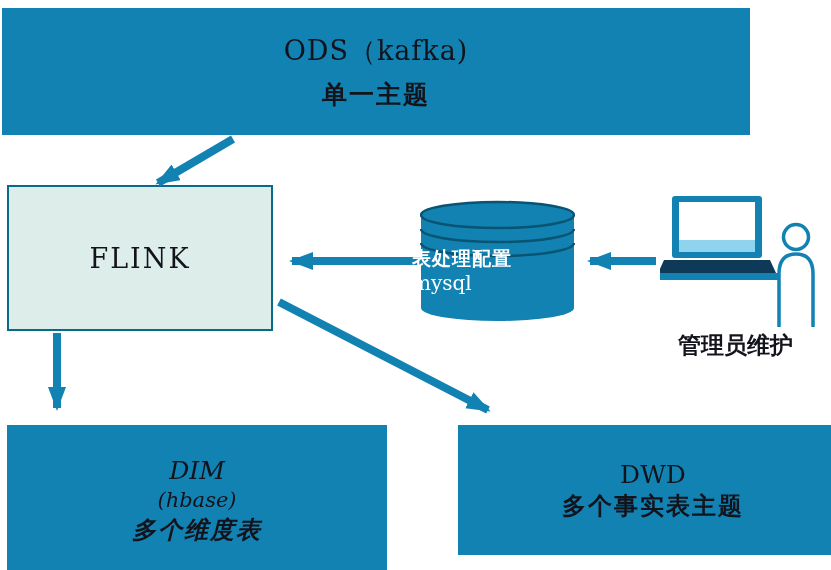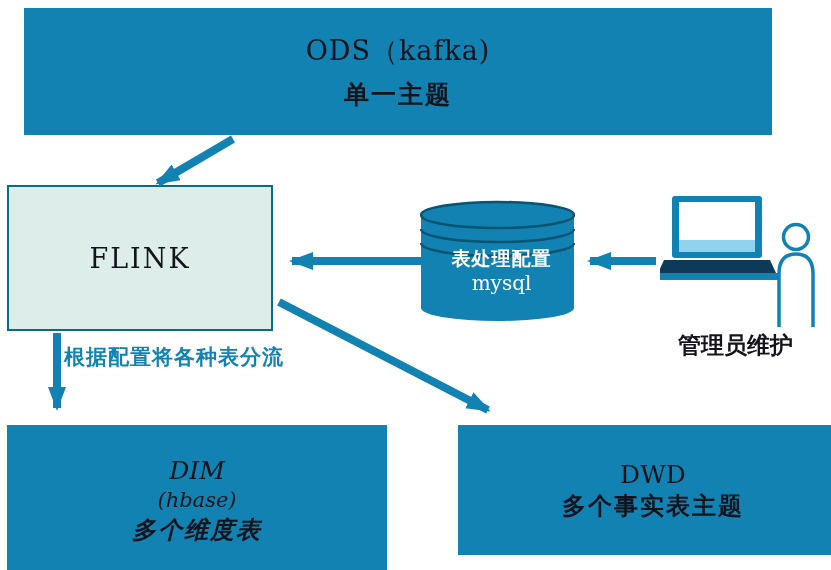--- a/index.html
+++ b/index.html
@@ -8,35 +8,35 @@
     font-family:"DejaVu Sans",sans-serif;
   }
   .box{
     position:absolute;background:var(--teal);color:var(--dark-text);
     display:flex;flex-direction:column;align-items:center;justify-content:center;
     text-align:center;z-index:1;
   }
   .serif{font-family:"DejaVu Serif",serif;}
   .cjk{font-family:"DejaVu Sans",sans-serif;}
 
-  .ods{left:24px;top:8px;width:748px;height:127px;}
+  .ods{left:2px;top:8px;width:748px;height:127px;}
   .ods-title{font-size:27px;letter-spacing:1px;}
   .ods-sub{font-size:25px;font-weight:bold;margin-top:9px;letter-spacing:2px;}
 
   .flink{
     position:absolute;left:7px;top:185px;width:266px;height:146px;
     background:var(--flink-bg);border:2px solid var(--flink-border);
     box-sizing:border-box;display:flex;align-items:center;justify-content:center;
     color:var(--dark-text);z-index:1;
   }
   .flink-label{font-size:27px;letter-spacing:2px;}
 
   .cyl{position:absolute;left:420px;top:198px;width:155px;height:128px;z-index:2;}
   .db-text{
-    position:absolute;left:424px;top:246px;width:155px;text-align:center;
+    position:absolute;left:412px;top:246px;width:155px;
     color:var(--db-text);z-index:4;line-height:25px;
   }
   .db-line1{font-size:19px;font-weight:bold;letter-spacing:1px;}
   .db-line2{font-size:20px;font-family:"DejaVu Serif",serif;}
 
   .laptop{position:absolute;left:660px;top:196px;width:118px;height:102px;z-index:2;}
   .person{position:absolute;left:770px;top:222px;width:52px;height:108px;z-index:2;}
 
   .admin-label{
     position:absolute;left:648px;top:330px;width:175px;text-align:center;
@@ -91,21 +91,20 @@
     <rect x="0" y="77" width="118" height="7" style="fill:var(--teal)"></rect>
   </svg>
 
   <svg class="person" viewBox="0 0 52 108" width="52" height="108">
     <circle cx="26" cy="15" r="12.5" style="fill:#ffffff;stroke:var(--teal);stroke-width:3.5"></circle>
     <path d="M9,105 V52 Q9,32 26,32 Q43,32 43,52 V105" style="fill:#ffffff;stroke:var(--teal);stroke-width:3.5;stroke-linejoin:round"></path>
   </svg>
 
   <div class="admin-label">管理员维护</div>
 
-  <div class="split-note">根据配置将各种表分流</div>
 
   <div class="box dim">
     <div class="serif b-title">DIM</div>
     <div class="serif b-sub">(hbase)</div>
     <div class="cjk b-desc">多个维度表</div>
   </div>
 
   <div class="box dwd">
     <div class="serif b-title">DWD</div>
     <div class="cjk b-desc">多个事实表主题</div>

